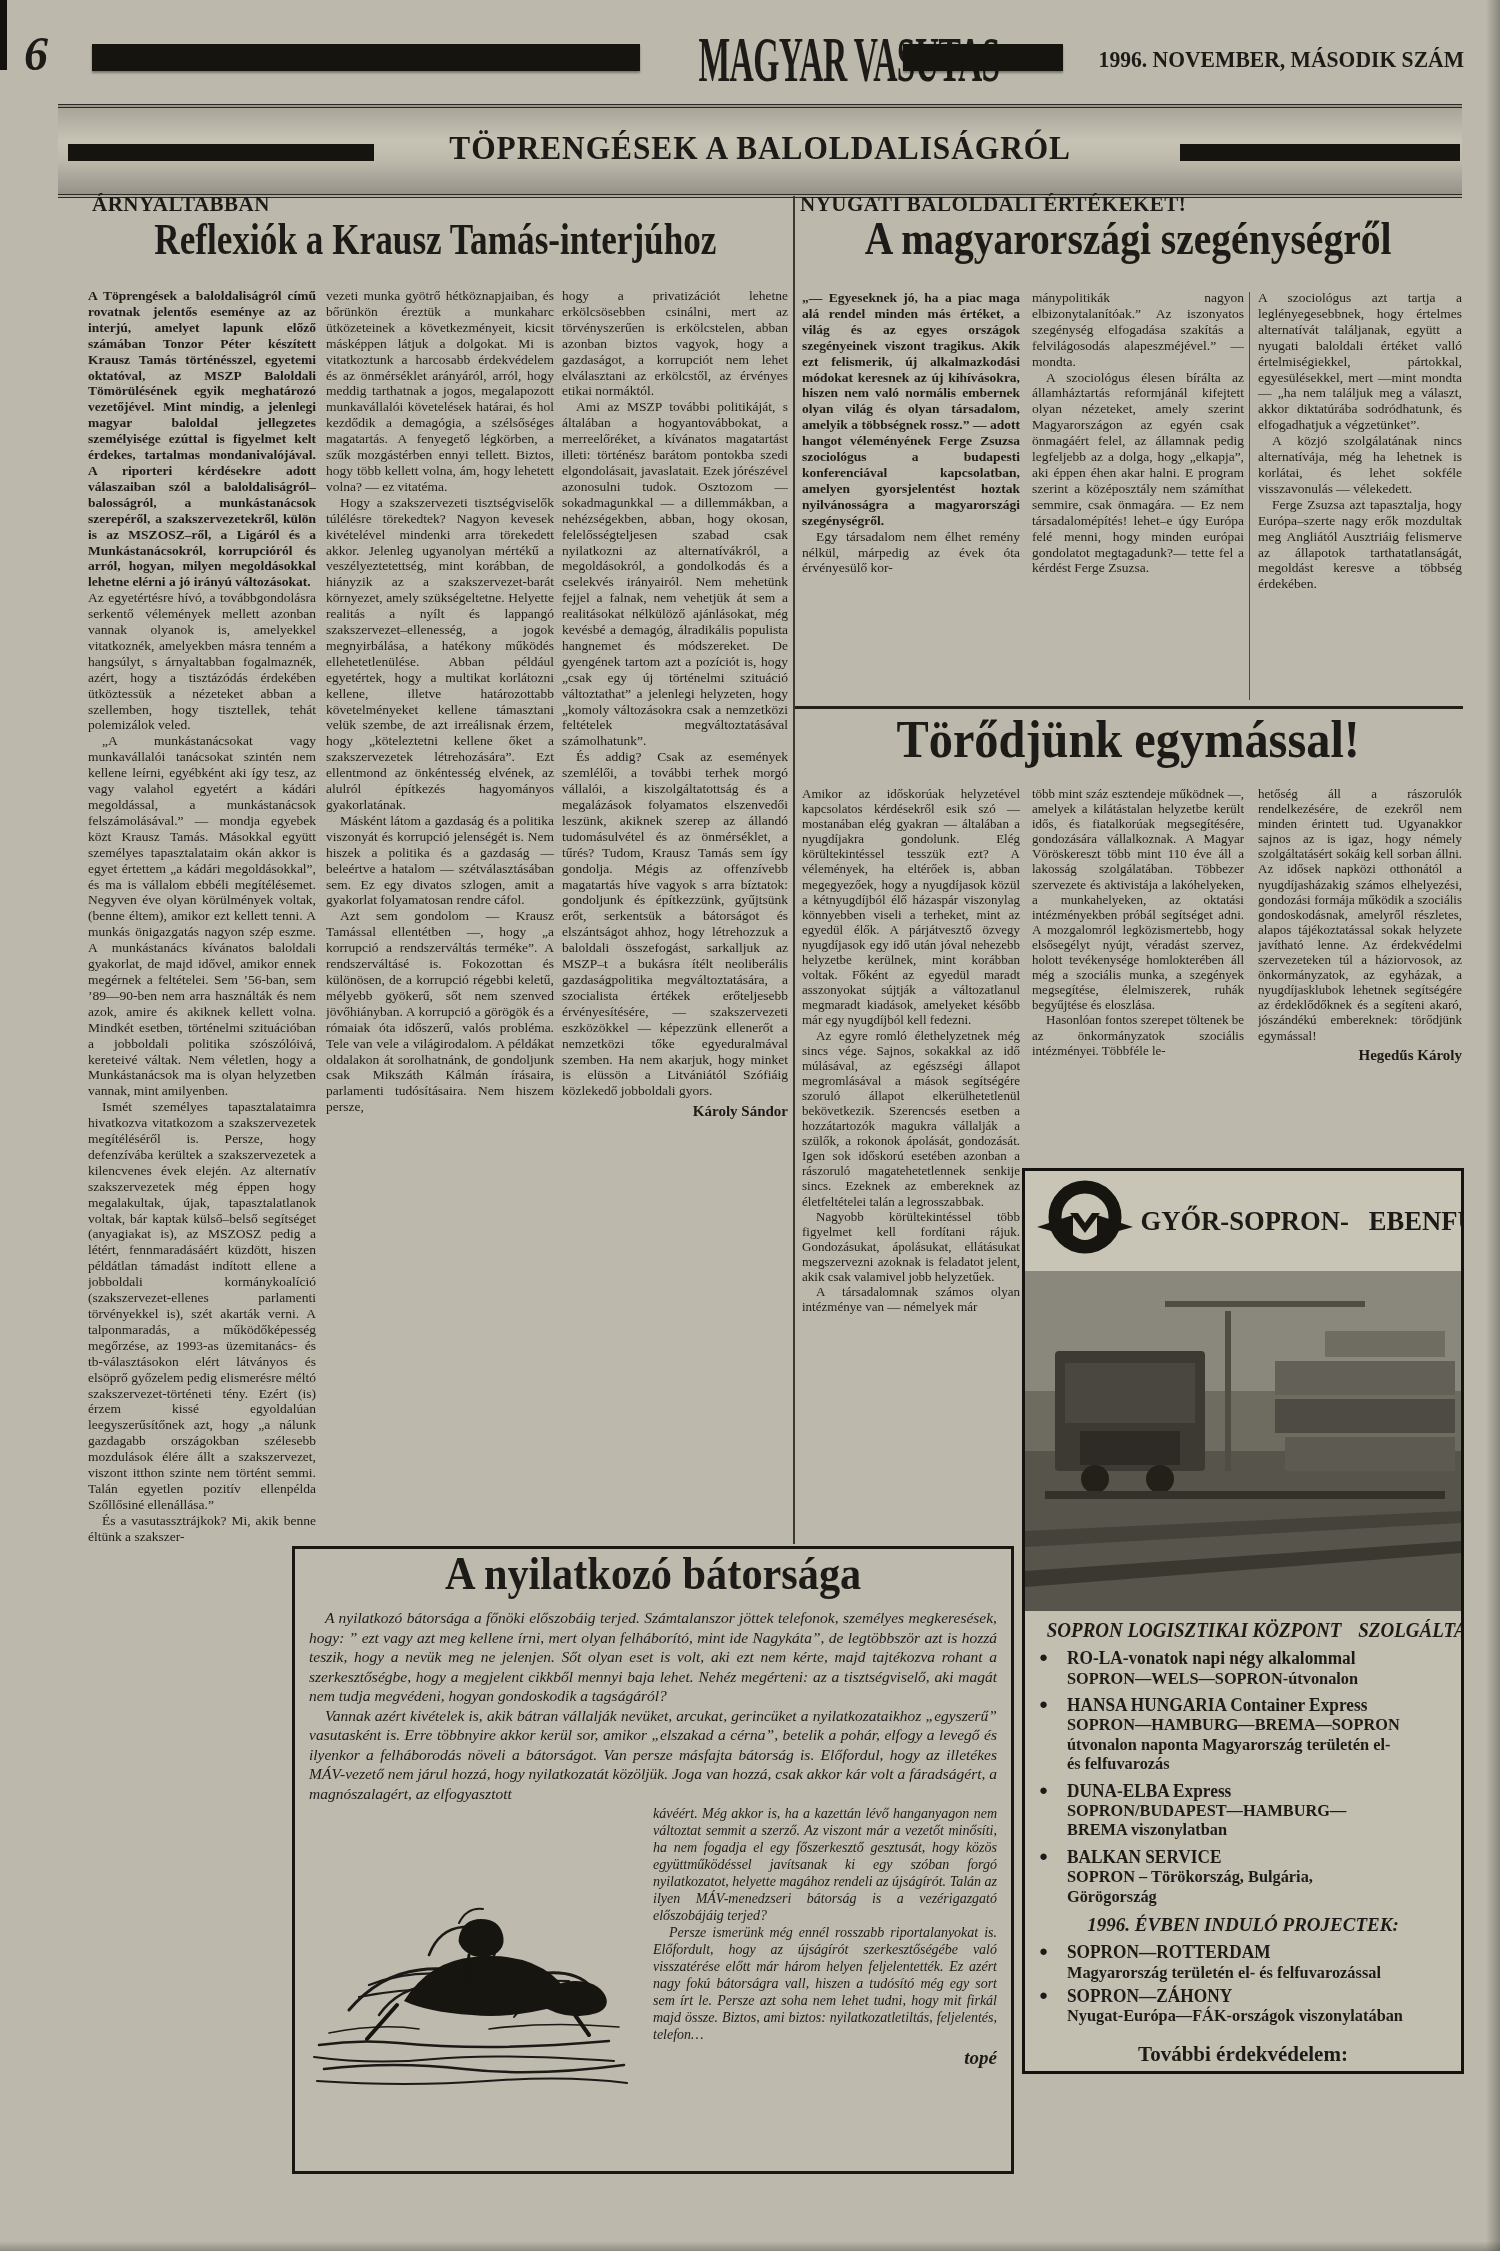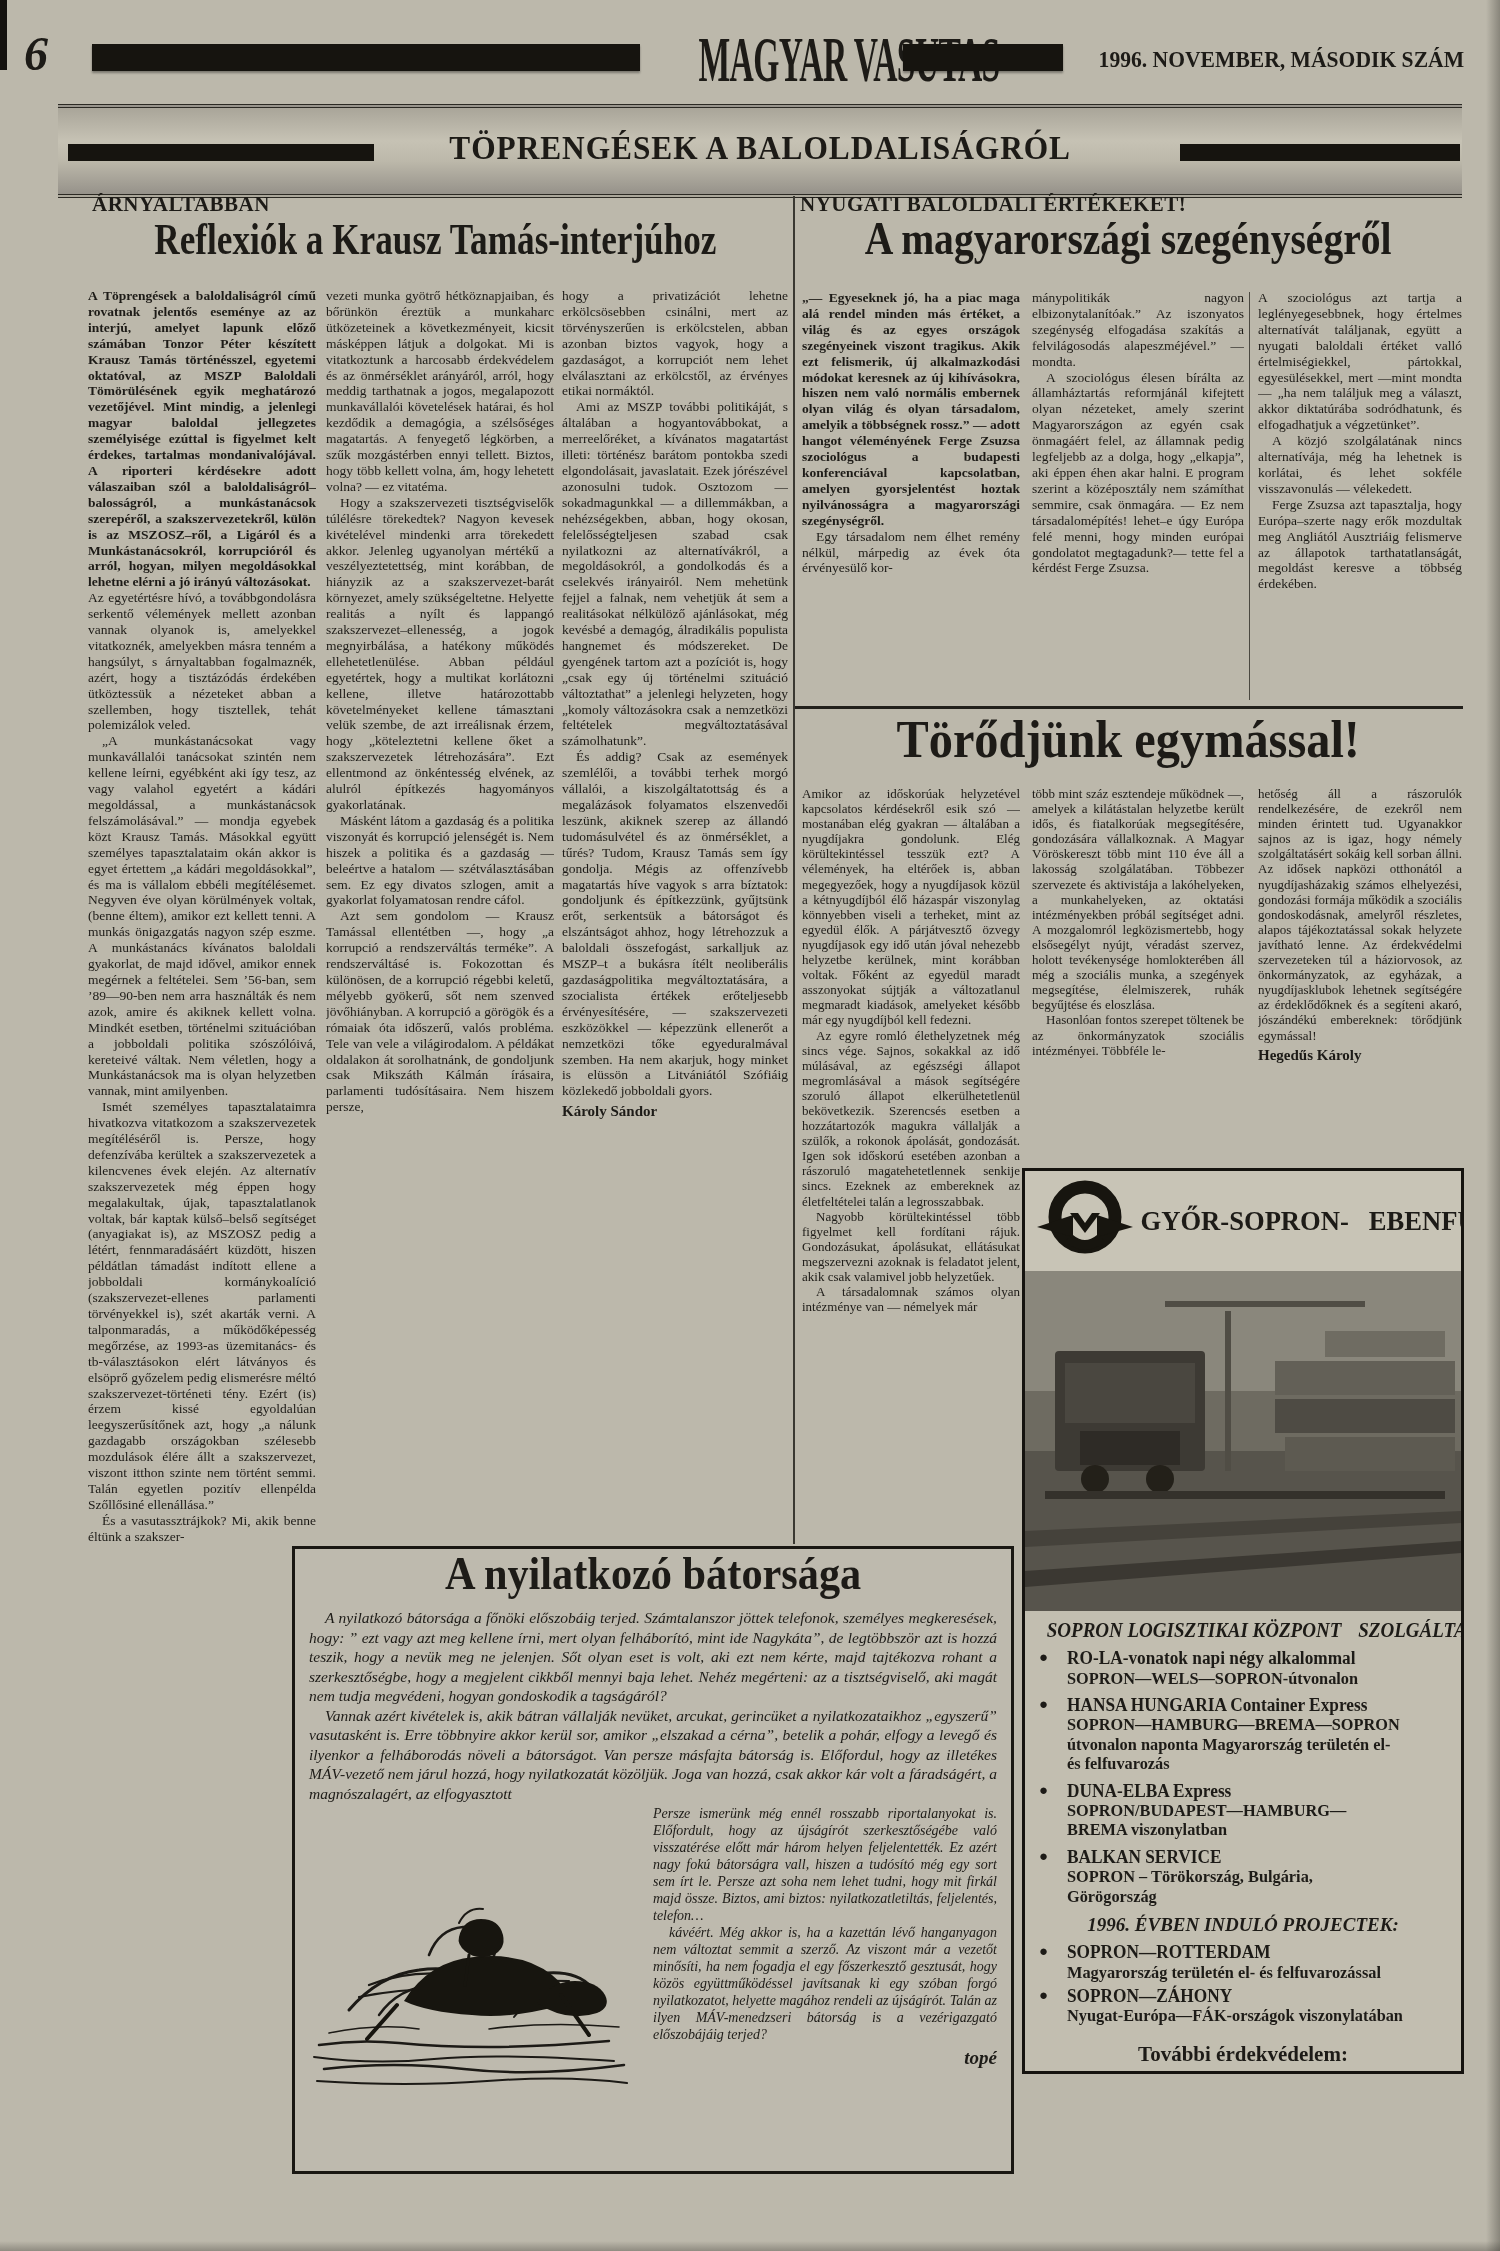--- a/index.html
+++ b/index.html
@@ -53,21 +53,21 @@
   .col-l1{left:88px;top:288px;width:228px;height:1742px;}
   .col-l2{left:326px;top:288px;width:228px;height:1250px;}
   .col-l3{left:562px;top:288px;width:226px;height:1200px;}
   .col-r1{left:802px;top:290px;width:218px;height:412px;}
   .col-r2{left:1032px;top:290px;width:212px;height:412px;}
   .col-r3{left:1258px;top:290px;width:204px;height:412px;}
   .quote-bold{font-weight:bold;}
   .vrule{position:absolute;width:2px;background:#3a3831;}
   .vrule-mid{left:793px;top:196px;height:1348px;}
   .vrule-r23{left:1249px;top:292px;width:1px;height:408px;background:#4a4840;}
-  .signature{font-weight:bold;text-align:left;margin-top:5px;font-size:15px;text-indent:0;}
+  .signature{font-weight:bold;text-align:right;margin-top:5px;font-size:15px;text-indent:0;}
 
   
   .care-rule{position:absolute;left:795px;top:706px;width:668px;height:3px;background:#22201b;}
   .care-title{position:absolute;left:792px;top:710px;width:672px;text-align:center;font-size:52px;font-weight:bold;white-space:nowrap;}
   .care-title span{display:inline-block;transform:scaleX(.93);}
   .col-c1{left:802px;top:786px;width:218px;height:754px;font-size:13px;line-height:15.1px;}
   .col-c2{left:1032px;top:786px;width:212px;height:356px;font-size:13px;line-height:15.1px;}
   .col-c3{left:1258px;top:786px;width:204px;height:370px;font-size:13px;line-height:15.1px;}
 
   
@@ -226,22 +226,22 @@
           <path d="M228 198 q14 -22 38 -22 q22 0 30 14 q6 12 -8 18 q-30 10 -60 -10z"></path>
         </g>
         <g stroke="#17150f" fill="none" stroke-linecap="round">
           <path d="M88 200 l-30 34" stroke-width="4"></path>
           <path d="M252 190 l28 40" stroke-width="4"></path>
           <path d="M160 150 l-4 30" stroke-width="3"></path>
         </g>
       </svg>
       <div class="comment-col">
         <div>
+            <p>kávéért. Még akkor is, ha a kazettán lévő hanganyagon nem változtat semmit a szerző. Az viszont már a vezetőt minősíti, ha nem fogadja el egy főszerkesztő gesztusát, hogy közös együttműködéssel javítsanak ki egy szóban forgó nyilatkozatot, helyette magához rendeli az újságírót. Talán az ilyen MÁV-menedzseri bátorság is a vezérigazgató előszobájáig terjed?</p>
             <p>Persze ismerünk még ennél rosszabb riportalanyokat is. Előfordult, hogy az újságírót szerkesztőségébe való visszatérése előtt már három helyen feljelentették. Ez azért nagy fokú bátorságra vall, hiszen a tudósító még egy sort sem írt le. Persze azt soha nem lehet tudni, hogy mit firkál majd össze. Biztos, ami biztos: nyilatkozatletiltás, feljelentés, telefon…</p>
-            <p>kávéért. Még akkor is, ha a kazettán lévő hanganyagon nem változtat semmit a szerző. Az viszont már a vezetőt minősíti, ha nem fogadja el egy főszerkesztő gesztusát, hogy közös együttműködéssel javítsanak ki egy szóban forgó nyilatkozatot, helyette magához rendeli az újságírót. Talán az ilyen MÁV-menedzseri bátorság is a vezérigazgató előszobájáig terjed?</p>
           </div>
         <div class="comment-sig">topé</div>
       </div>
     </div>
   </div>
 
   <div class="ad-box">
     <div class="ad-header">
       <svg class="ad-logo" width="100" height="92" viewBox="0 0 100 92" xmlns="http://www.w3.org/2000/svg">
         <circle cx="50" cy="42" r="30" fill="none" stroke="#17150f" stroke-width="13"></circle>

